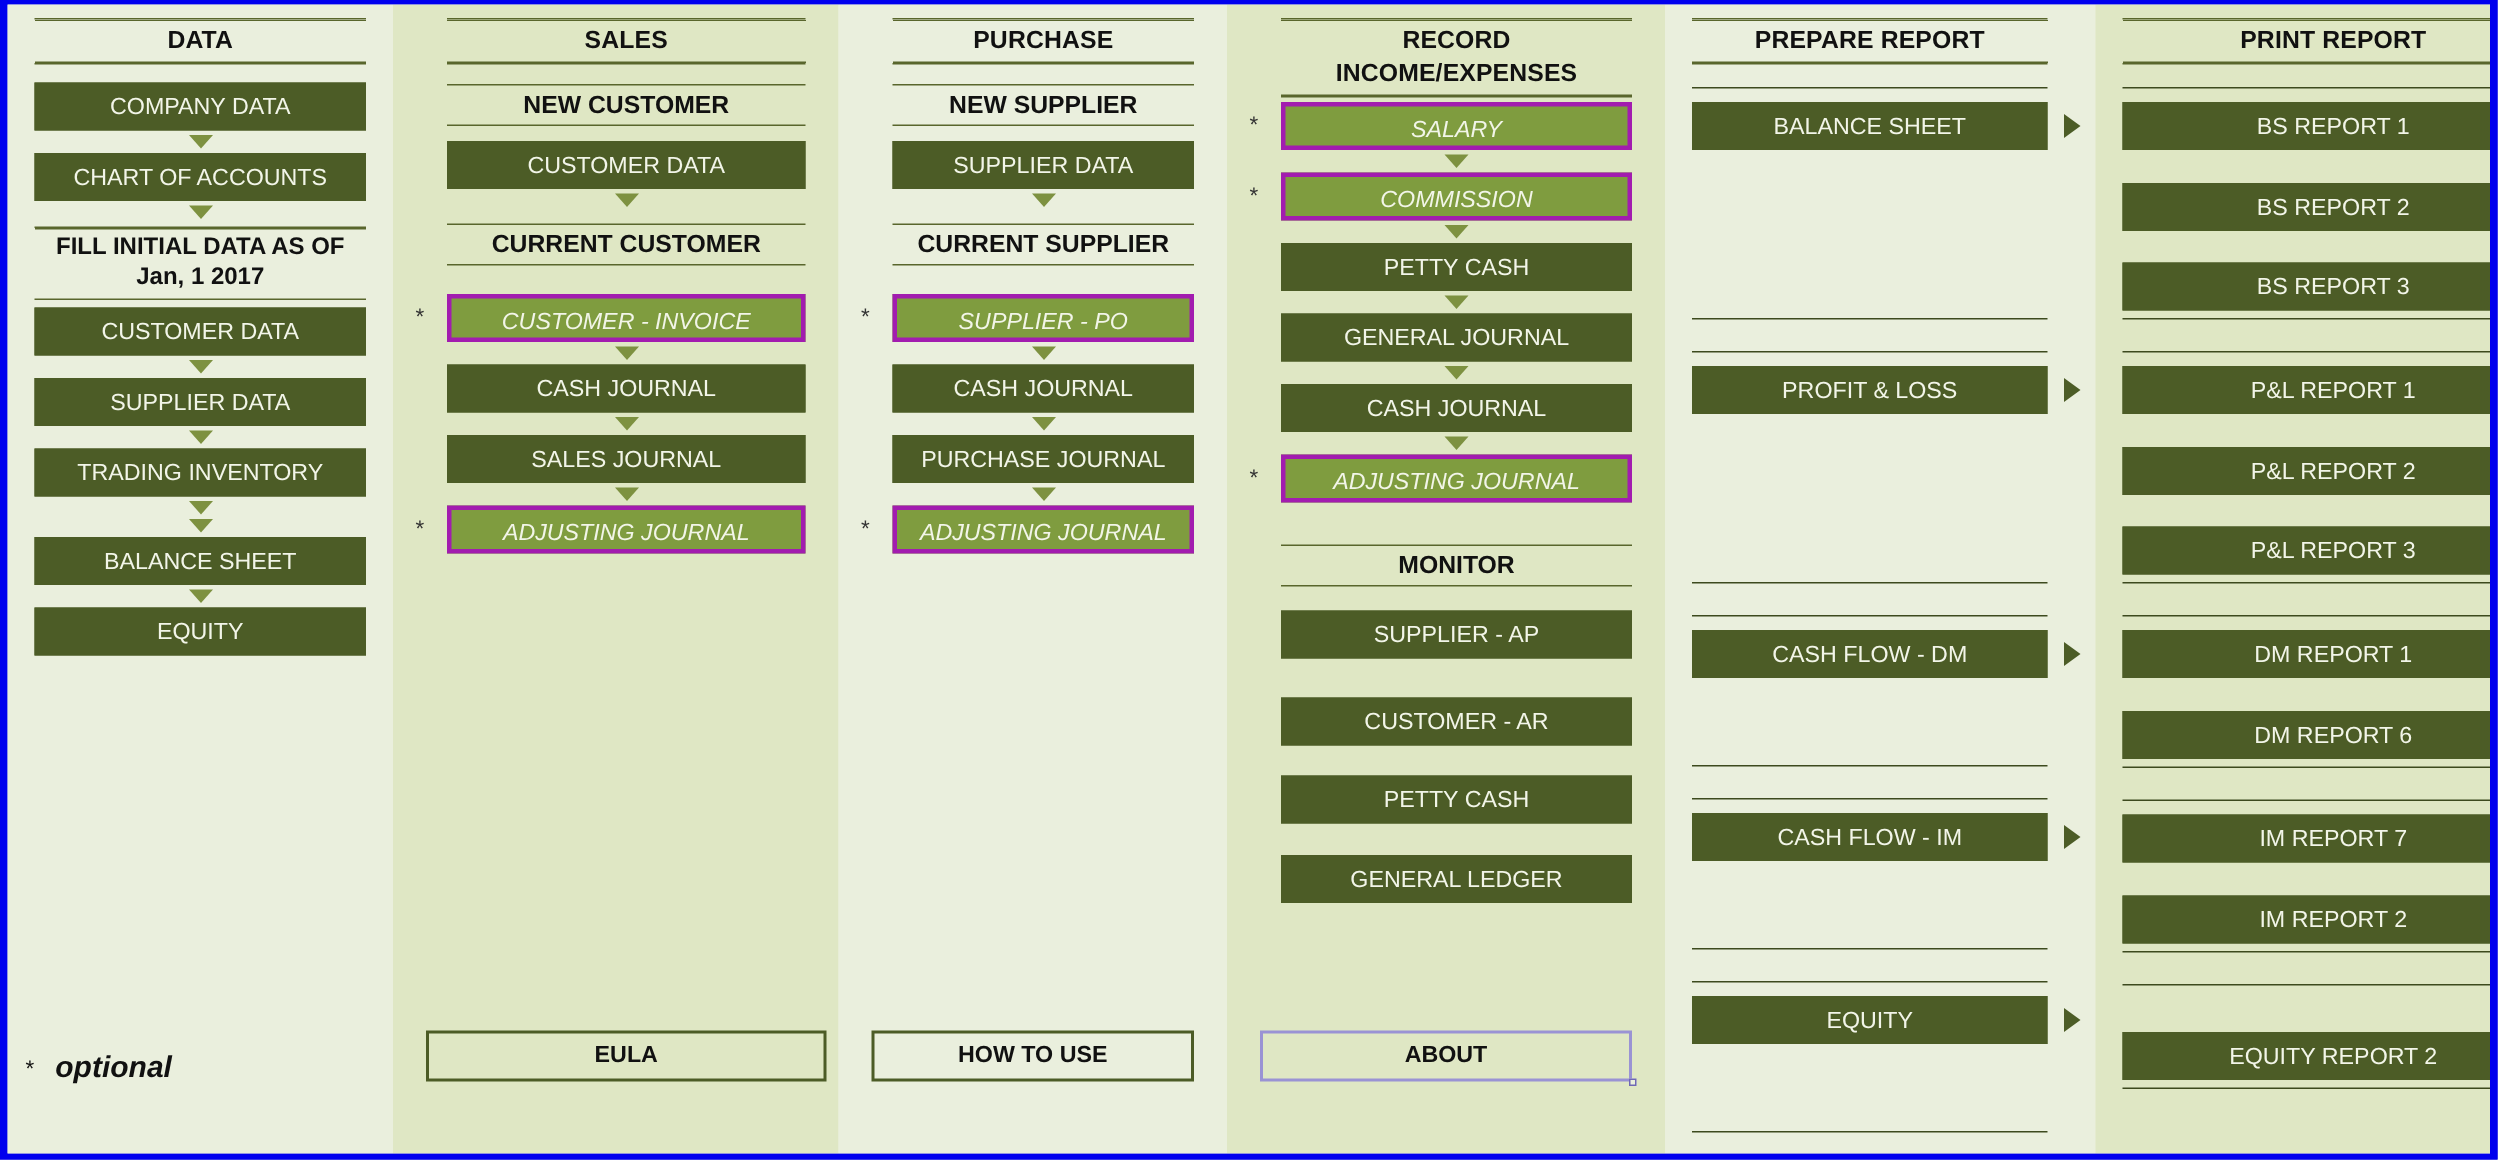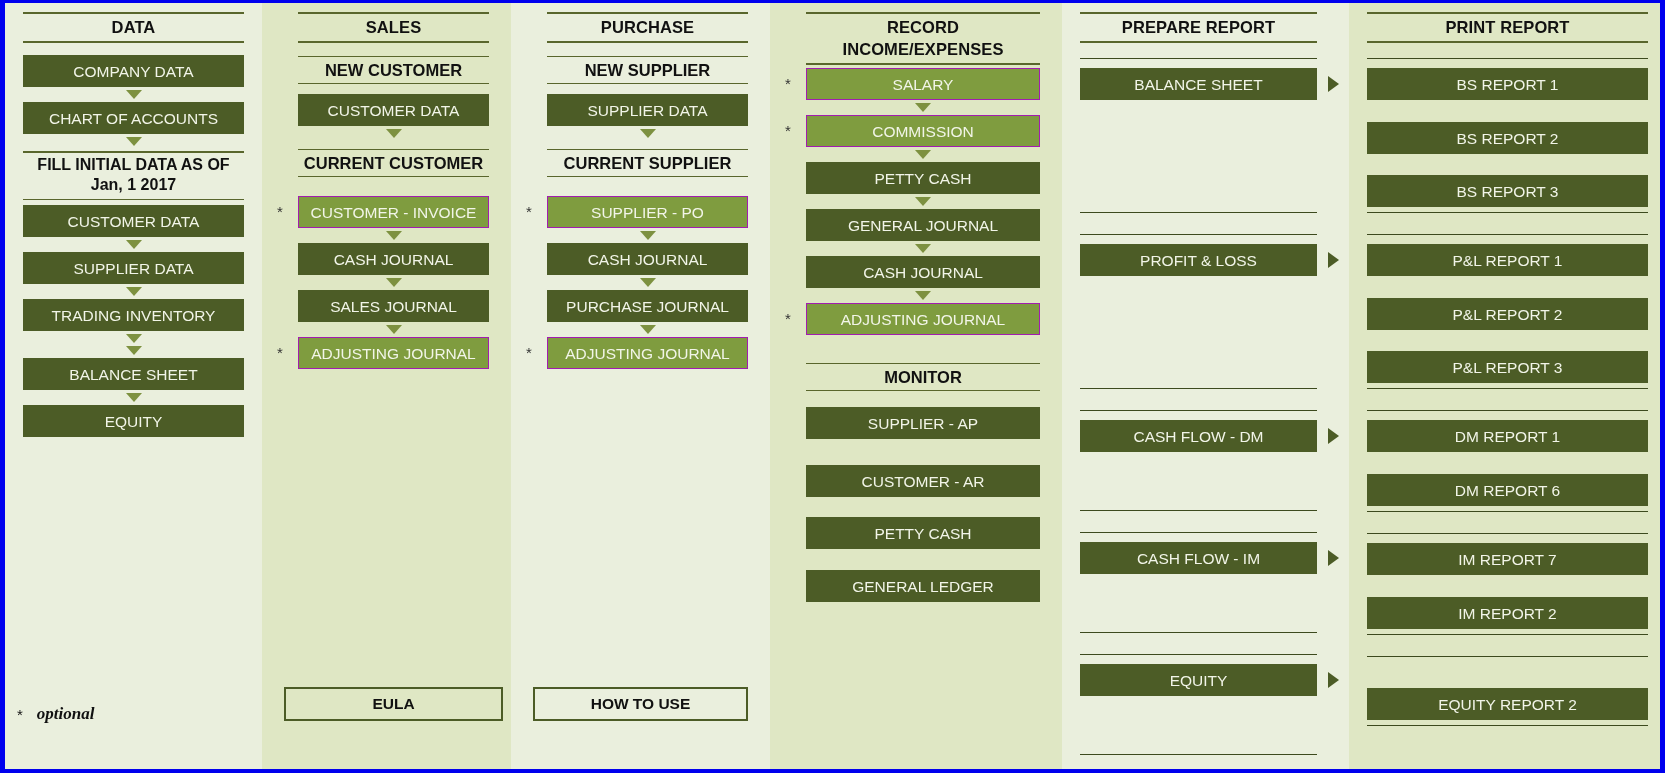--- a/index.html
+++ b/index.html
@@ -81,21 +81,22 @@
     color: #f2f5e8;
     background: #4c5c26;
     border: 1px solid #4c5c26;
     font-size: 15.5px;
     white-space: nowrap;
     overflow: hidden;
     cursor: pointer;
   }
   .btn.light {
     background: #7f9c3f;
-    border: 1px solid #a21caf;
+    border: 3px solid #a21caf;
+    font-style: italic;
   }
   .btn.outline {
     background: transparent;
     color: #111;
     font-weight: bold;
     border: 2px solid #4c5c26;
     height: 34px;
     line-height: 30px;
   }
   .btn.outline.selected {
@@ -153,21 +154,21 @@
     position: absolute;
     left: 12px;
     bottom: 54px;
     font-size: 15px;
     color: #111;
     display: flex;
     align-items: center;
     gap: 14px;
   }
   .optional-note .ast { font-size: 15px; }
-  .optional-note .lbl { font-weight: bold; font-style: italic; font-size: 17px; font-family: Liberation Serif, serif; }
+  .optional-note .lbl { font-weight: bold; font-style: italic; font-size: 20px; }
 
   .bottom-btn {
     position: absolute;
     left: 18px;
     right: 18px;
     bottom: 30px;
   }
 </style>
 </head>
 <body>
@@ -212,21 +213,21 @@
           <div class="btn">EQUITY</div>
         </div>
 
       <div class="optional-note">
         <span class="ast">*</span>
         <span class="lbl">optional</span>
       </div>
     </div>
   </div>
 
-  <div class="col alt" style="width:249px">
+  <div class="col alt" style="width:297px">
     <div class="col-inner" style="padding:0 22px 0 36px">
       <div class="hdr">SALES</div>
       <div class="subhdr">NEW CUSTOMER</div>
       <div style="height:10px"></div>
       <div class="btnrow">
           <div class="btn">CUSTOMER DATA</div>
         </div>
       <div class="arrow"></div>
       <div class="subhdr tight">CURRENT CUSTOMER</div>
       <div style="height:19px"></div>
@@ -329,20 +330,24 @@
         </div>
       <div style="height:20px"></div>
       <div class="btnrow">
           <div class="btn">PETTY CASH</div>
         </div>
       <div style="height:21px"></div>
       <div class="btnrow">
           <div class="btn">GENERAL LEDGER</div>
         </div>
     </div>
+    <div class="bottom-btn" style="left:22px;right:22px;bottom:48px;position:absolute">
+      <div class="btn outline selected">ABOUT</div>
+      <span class="sel-handle"></span>
+    </div>
   </div>
 
   <div class="col" style="width:287px">
     <div class="col-inner" style="padding:0 32px 0 18px">
       <div class="hdr">PREPARE REPORT</div>
 
       <div class="rep-sep" style="margin-top:15px"></div>
       <div style="height:9px"></div>
       <div class="prep-btn-wrap">
         <div class="btn">BALANCE SHEET</div>

